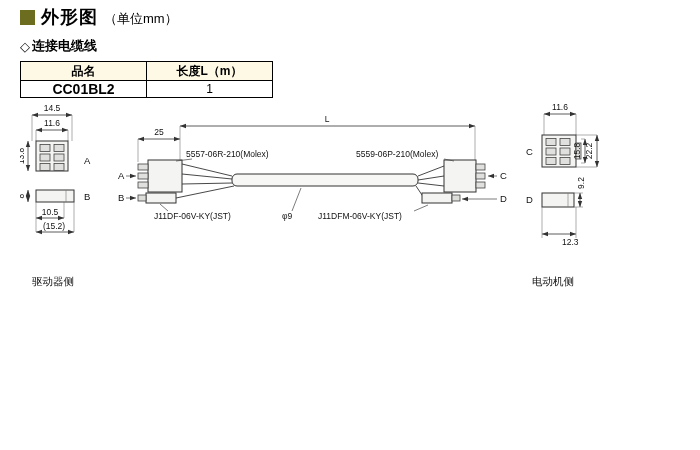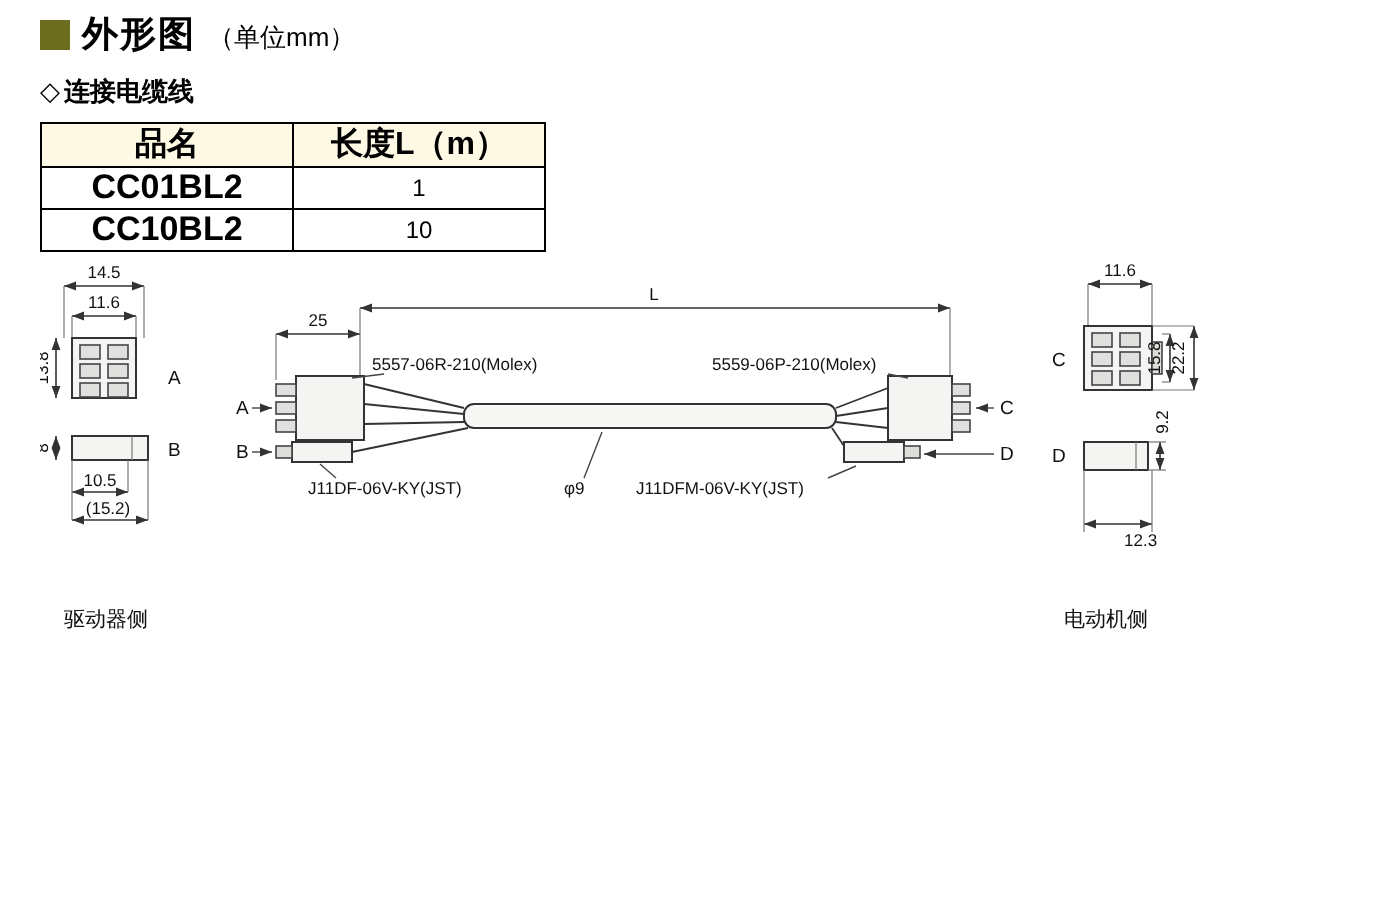--- a/index.html
+++ b/index.html
@@ -7,23 +7,23 @@
     font-family:"Liberation Sans","DejaVu Sans",sans-serif; color:#000; }
   .page { padding:6px 20px; }
   .hdr { display:flex; align-items:center; gap:6px; height:22px; }
   .sq { width:15px; height:15px; background:var(--accent,#6d6d20); flex:0 0 auto; }
   .title { font-size:18px; font-weight:bold; letter-spacing:1px; }
   .unit { font-size:13px; padding-top:4px; }
   .section { font-size:13px; font-weight:bold; margin-top:9px; display:flex; gap:2px; align-items:center; }
   .section .dia { font-weight:normal; font-size:13px; }
   table { border-collapse:collapse; margin-top:6px; }
   th,td { border:1px solid #000; text-align:center; vertical-align:middle; }
-  th { background:var(--table-header-bg,#fdf9e5); font-size:16px; font-weight:bold; width:126px; height:19px; }
+  th { background:var(--table-header-bg,#fdf9e5); font-size:12px; font-weight:bold; width:126px; height:19px; }
   td { font-size:12px; height:17px; }
-  td.pname { font-weight:bold; font-size:17px; }
+  td.pname { font-weight:bold; font-size:14px; }
   .drawing { }
   svg text { font-family:"Liberation Sans","DejaVu Sans",sans-serif; fill:#111; }
   .dim { font-size:8.5px; }
   .lbl { font-size:9.5px; }
   .part { font-size:8.5px; }
   .side { font-size:10.5px; }
   .dl { stroke:#333; stroke-width:0.8; }
   .ext { stroke:#777; stroke-width:0.6; }
   .ldr { stroke:#444; stroke-width:0.7; }
   .wire { stroke:#333; stroke-width:0.9; fill:none; }
@@ -52,24 +52,20 @@
       <tr>
         <th>品名</th>
         <th>长度L（m）</th>
       </tr>
     </thead>
     <tbody>
       <tr>
         <td class="pname">CC01BL2</td>
         <td>1</td>
       </tr>
-      <tr>
-        <td class="pname">CC10BL2</td>
-        <td>10</td>
-      </tr>
     </tbody>
   </table>
 
   <div class="drawing">
     <svg width="700" height="215" viewBox="0 0 700 215">
       <defs>
         <marker id="arr" viewBox="0 0 10 10" refX="9.5" refY="5" markerWidth="6.5" markerHeight="6.5" orient="auto-start-reverse" markerUnits="userSpaceOnUse">
           <path d="M0,1.5 L9.5,5 L0,8.5 Z" fill="#333"></path>
         </marker>
       </defs>

